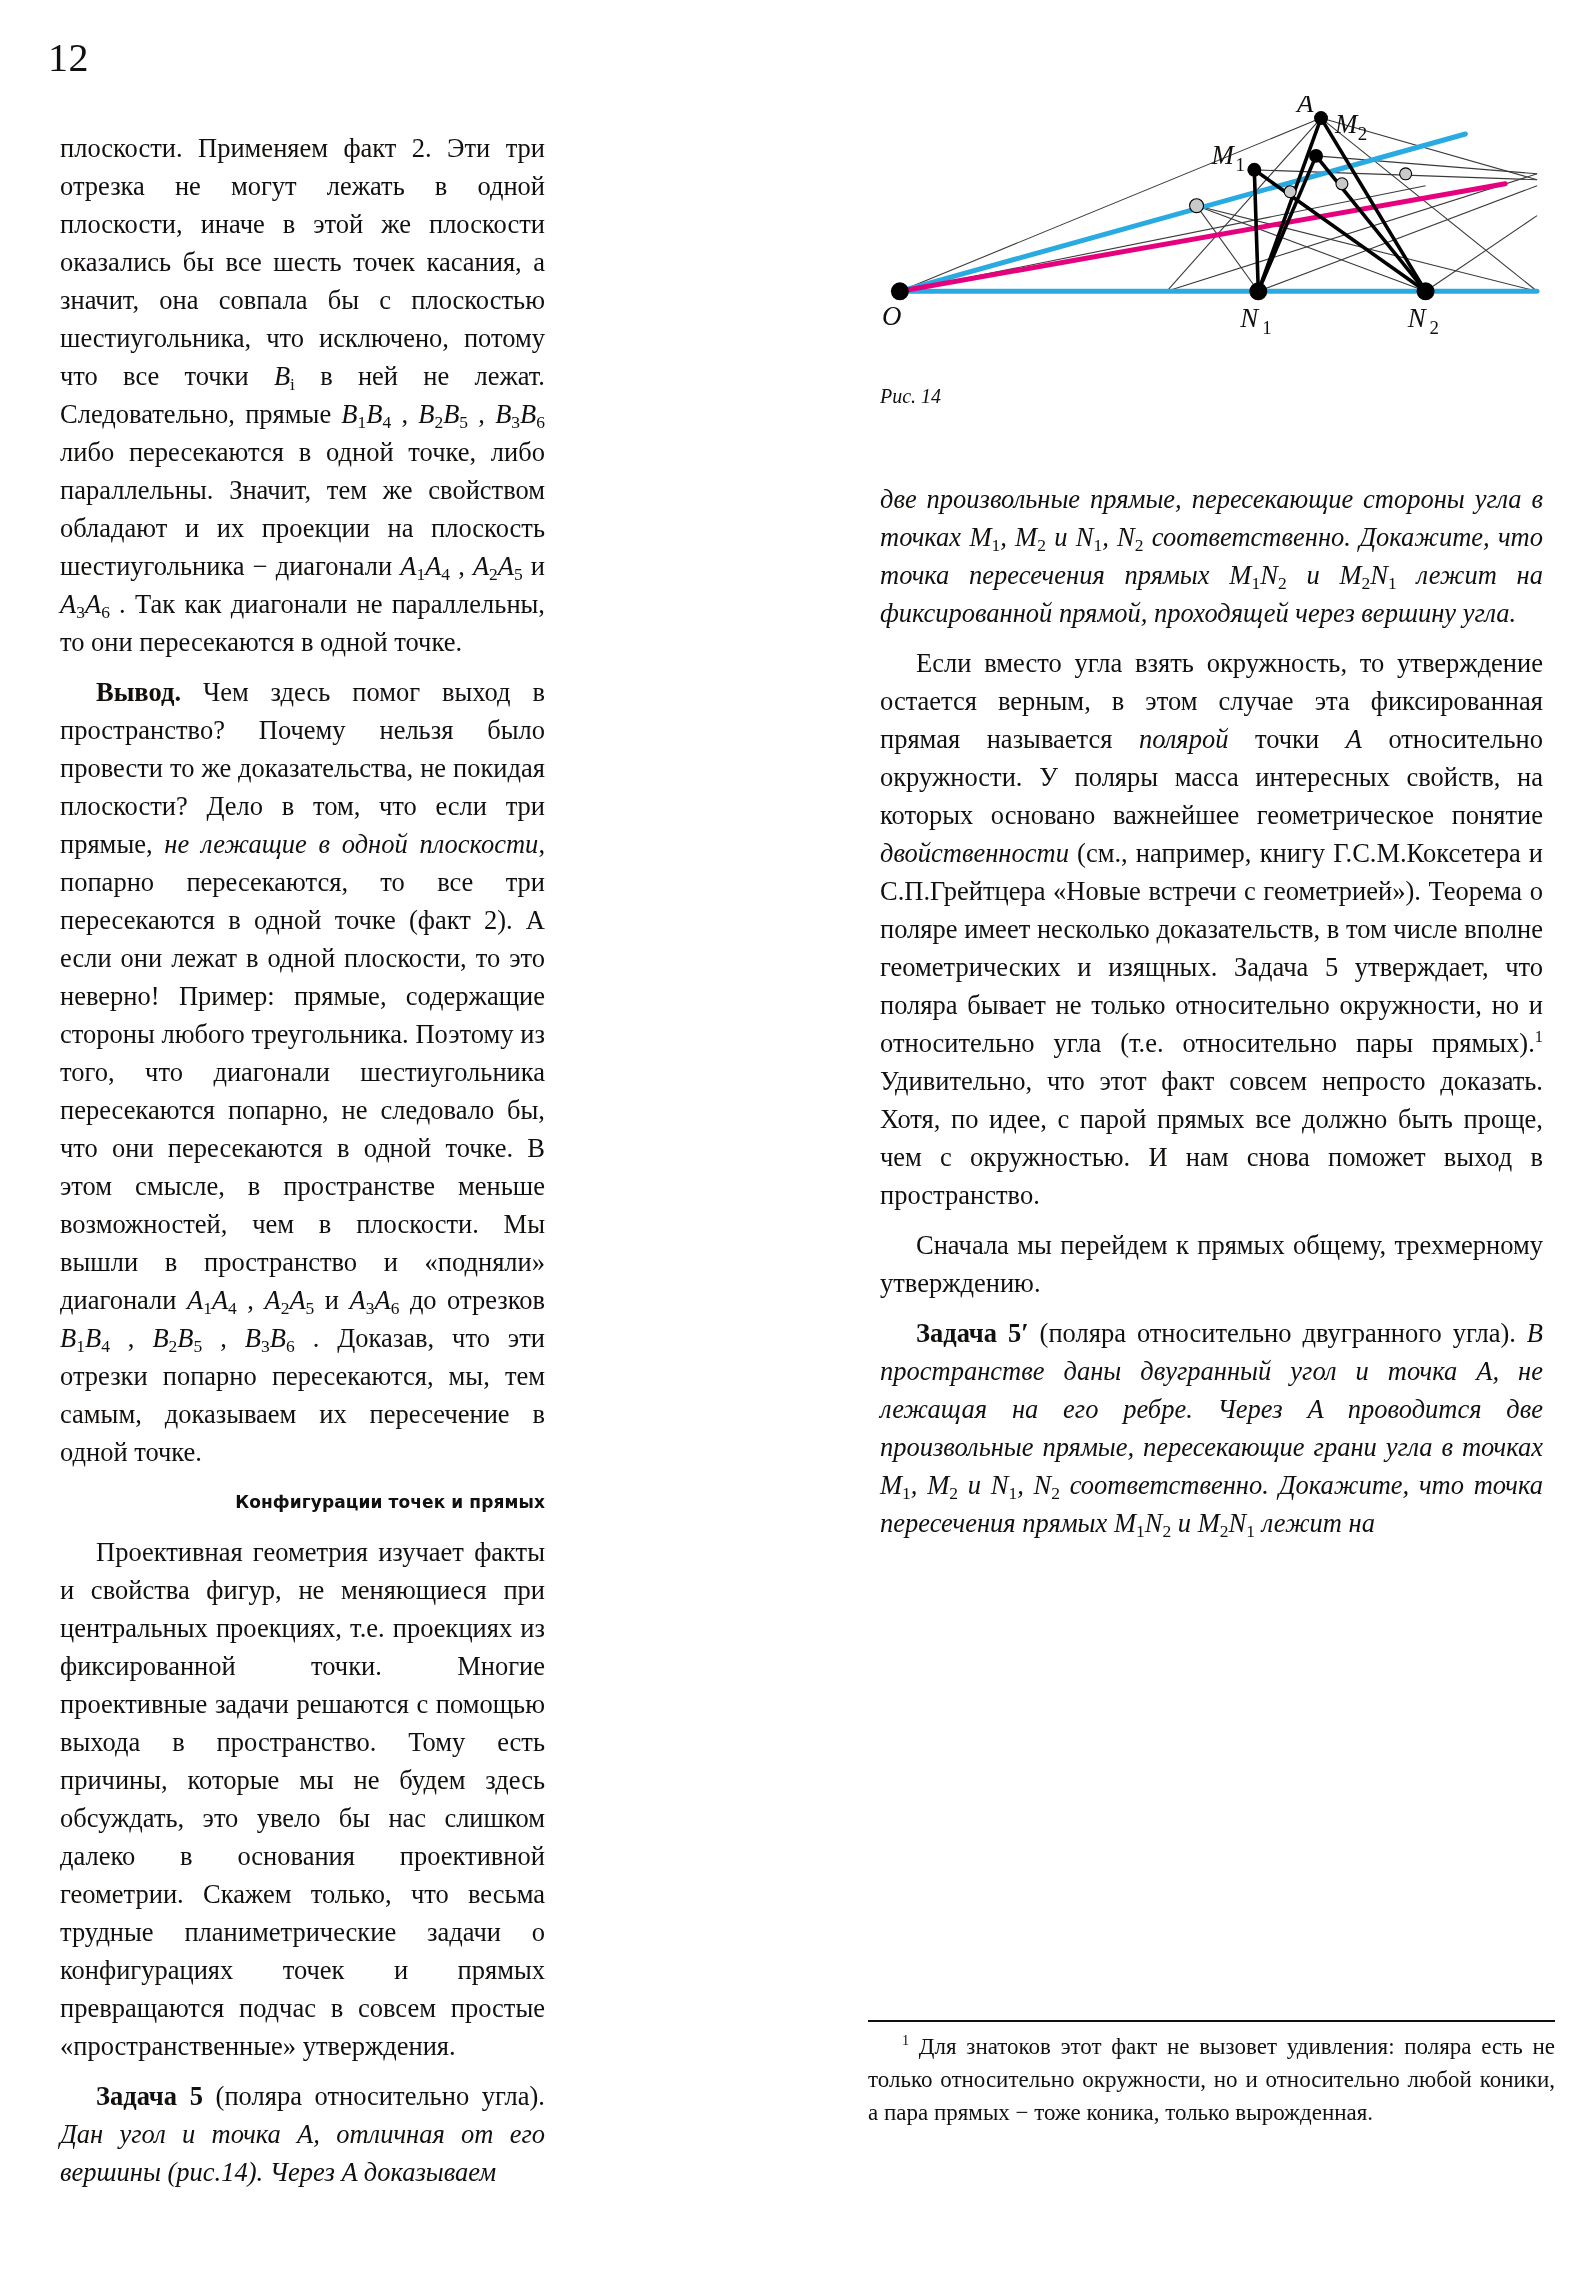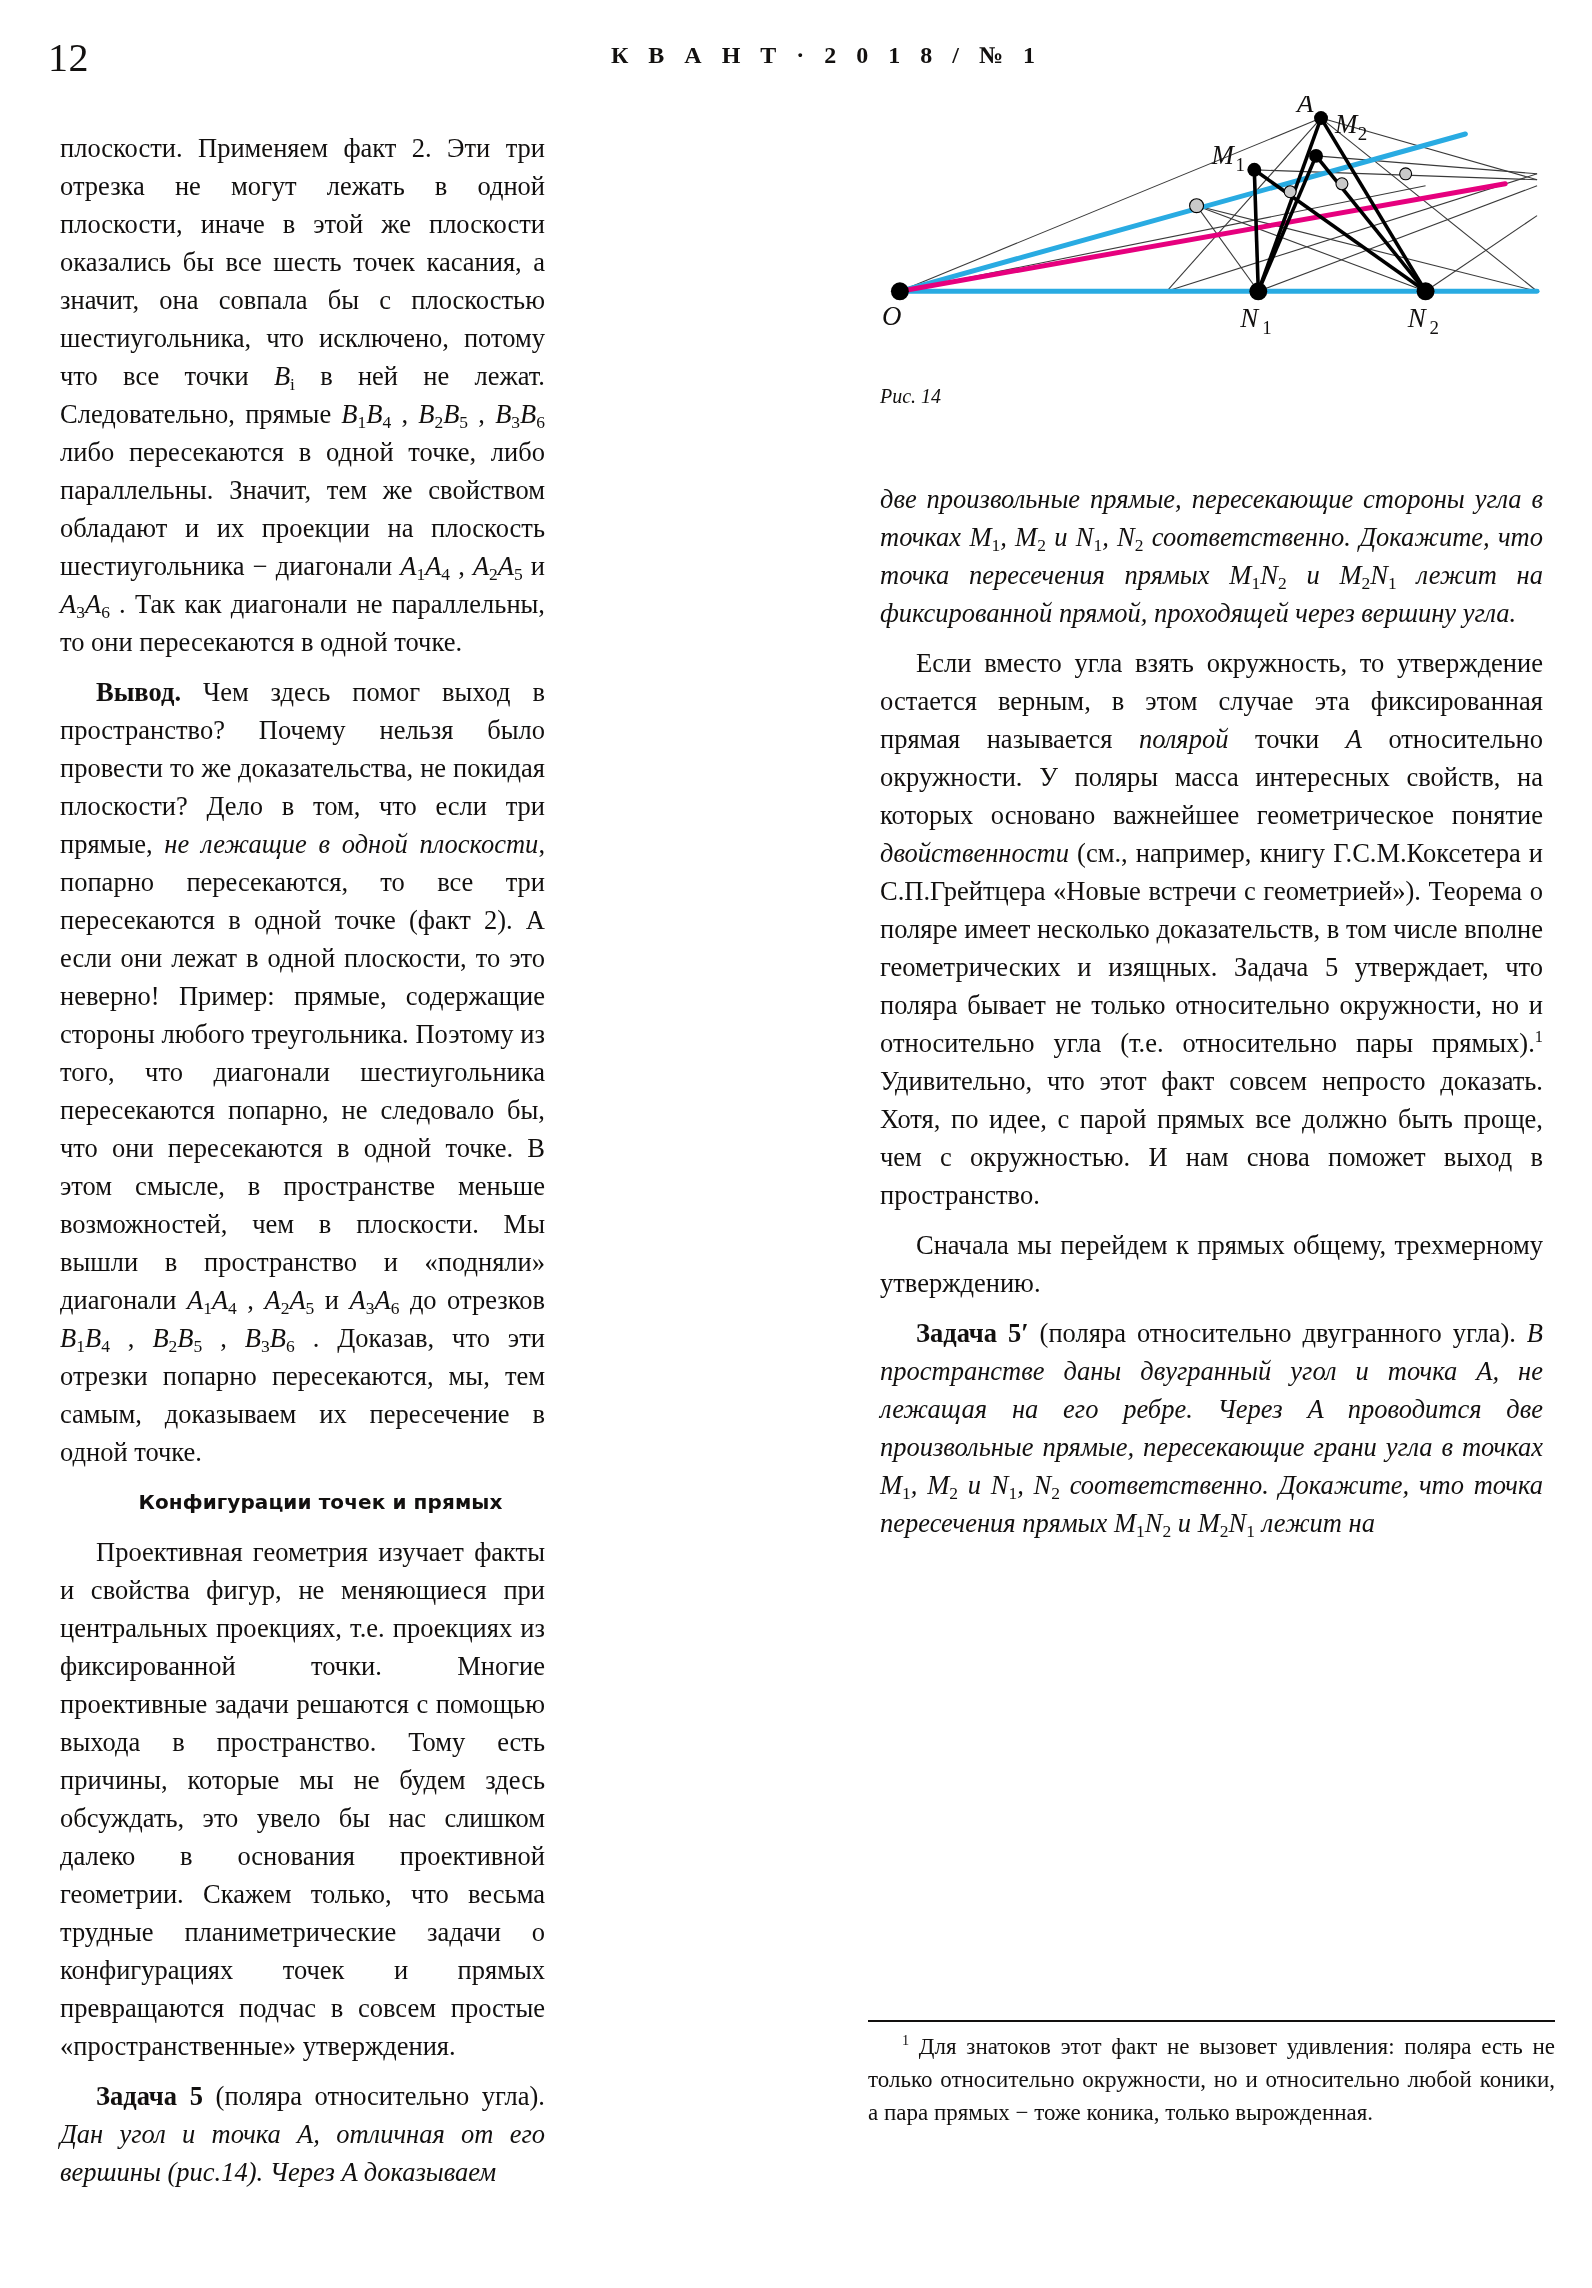--- a/index.html
+++ b/index.html
@@ -89,22 +89,22 @@
     font-size: 0.62em;
     vertical-align: 0.62em;
     line-height: 0;
     font-style: normal;
   }
 
   
   .section-head {
     font-family: "DejaVu Sans", "Liberation Sans", sans-serif;
     font-weight: bold;
-    font-size: 20px;
-    text-align: center;
+    font-size: 17px;
+    text-align: right;
     text-indent: 0;
     margin: 20px 0 10px 0;
     letter-spacing: 0.1px;
   }
 
   
   #figure {
     position: absolute;
     left: 868px;
     top: 96px;
@@ -145,21 +145,20 @@
     text-indent: 34px;
   }
 </style>
 </head>
 <body>
 
 <div id="page">
 
   <div id="header">
     <div id="folio">12</div>
-    <div id="running-head">К В А Н Т   ·   2 0 1 8 / № 1</div>
   </div>
 
   <div id="figure">
     <svg width="687" height="299" viewBox="0 0 690 300">
 
       <g stroke="#3a3a3a" stroke-width="1.1" fill="none">
 
         <line x1="32" y1="196" x2="455" y2="22"></line>
         <line x1="32" y1="196" x2="560" y2="90"></line>
         <line x1="32" y1="196" x2="672" y2="196"></line>

